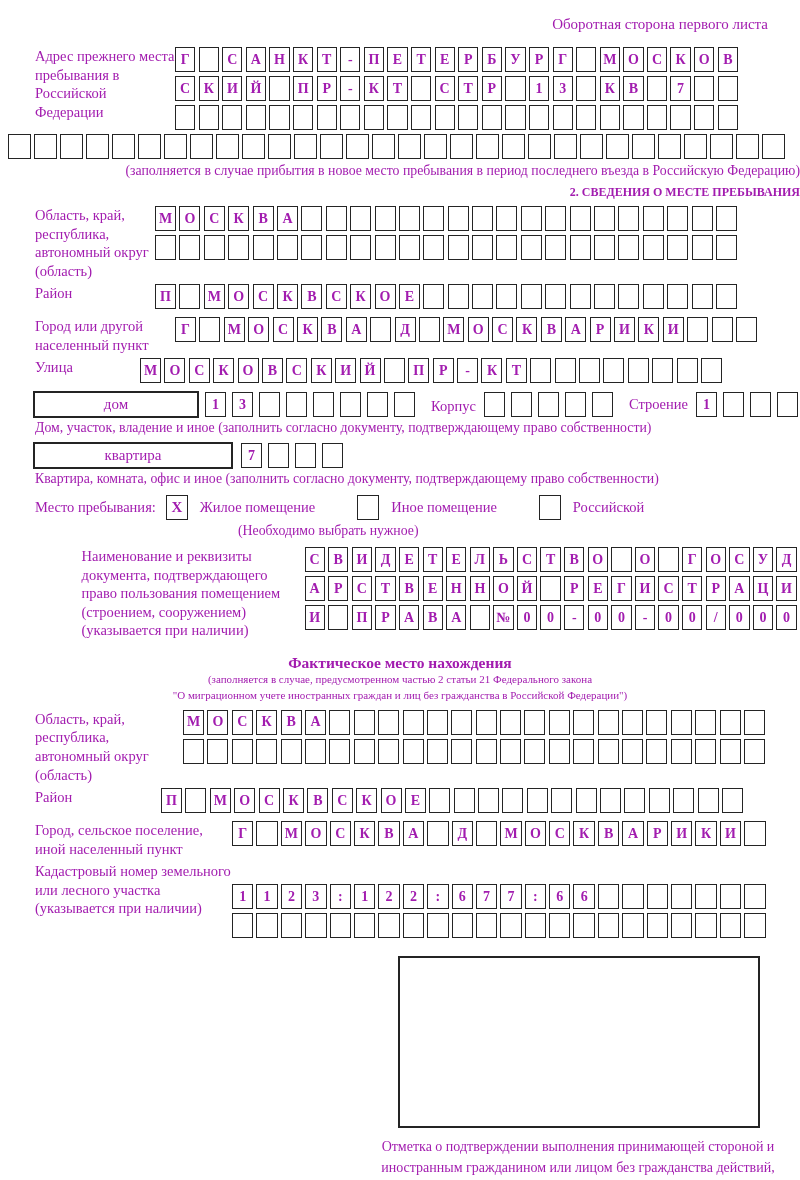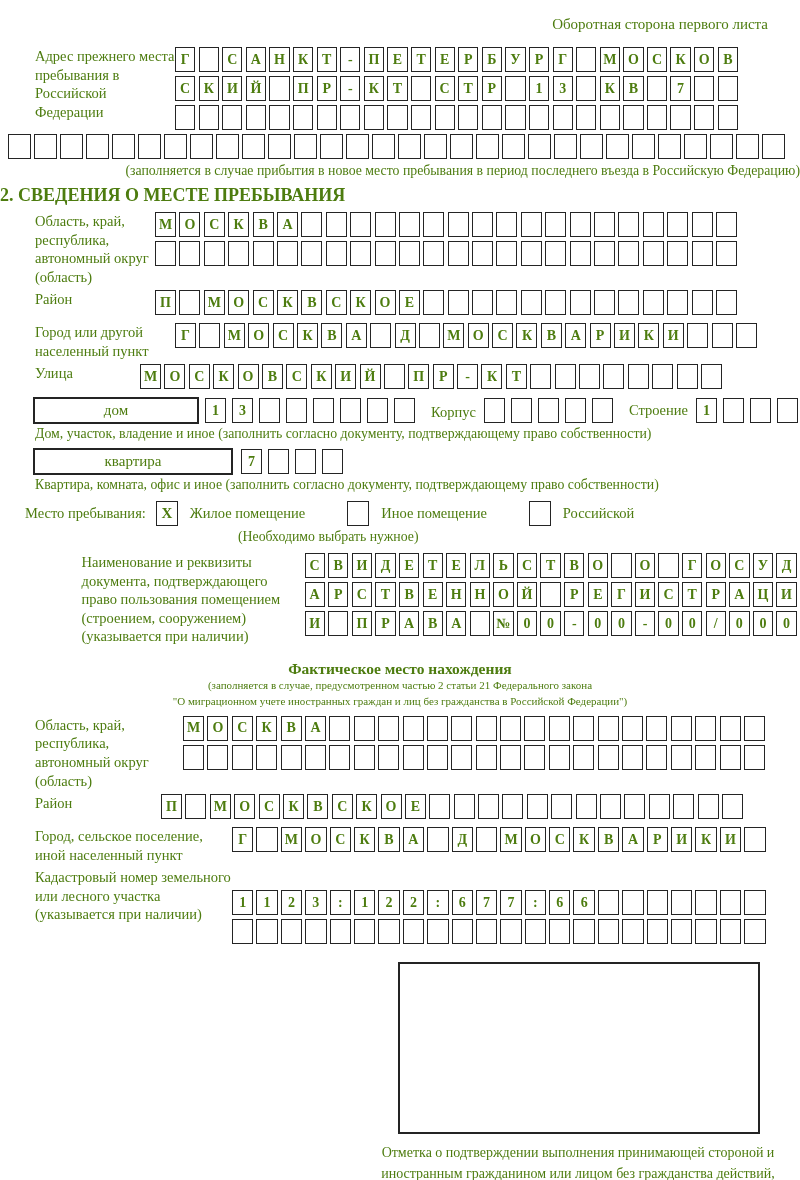--- a/index.html
+++ b/index.html
@@ -1,18 +1,18 @@
 <!DOCTYPE html>
 <html lang="ru"><head>
 <meta charset="utf-8">
 <style>
   * { box-sizing: border-box; margin: 0; padding: 0; }
   body { background: #fff; }
   .page {
-    width: 800px; height: 1180px; background: #fff; color: #4d7c0f;
+    width: 800px; height: 1180px; background: #fff; color: #a21caf;
     font-family: "Liberation Serif", "DejaVu Serif", serif;
     position: relative; overflow: hidden;
   }
   .header-note { text-align: right; padding: 16px 32px 0 0; font-size: 15px; }
 
   .frow { display: flex; align-items: flex-start; padding-left: 35px; margin-top: 4px; }
   .flabel { font-size: 14.5px; line-height: 1.28; flex-shrink: 0; }
 
   .boxes { display: flex; flex-wrap: nowrap; margin-bottom: 4px; }
   .boxes .bx {
@@ -22,21 +22,21 @@
   }
   .t .bx   { width: 20.3px; margin-right: 3.3px; }
   .w30 .bx { width: 23px;   margin-right: 3px; }
   .f22 .bx { width: 21.4px; margin-right: 3px; }
   .sp .bx  { margin-right: 6px; }
 
   .caption { font-size: 13.8px; }
   .caption.center { text-align: right; }
   .caption.left { padding-left: 35px; margin-top: 2px; }
 
-  .sect-heading { text-align: left; font-weight: bold; font-size: 18px; margin-top: 6px; }
+  .sect-heading { text-align: right; font-weight: bold; font-size: 12px; margin-top: 6px; }
 
   
   .lbl-prev { width: 140px; }
   .lbl-obl  { width: 120px; }
   .lbl-raion{ width: 120px; }
   .lbl-gorod{ width: 120px; }
   .lbl-ulica{ width: 105px; }
   .lbl-doc  { width: 223px; }
   .lbl-fobl { width: 148px; }
   .lbl-fraion{ width: 126px; }
@@ -45,21 +45,21 @@
   .indent20 { margin-left: 20px; }
 
   .widebox {
     border: 2px solid #242424; height: 27px; display: flex;
     align-items: center; justify-content: center; font-size: 15px; flex-shrink: 0;
   }
   .widebox.dom { width: 166px; }
   .widebox.kv  { width: 200px; }
   .inline-lbl { font-size: 14.5px; margin: 4px 8px 0 10px; white-space: nowrap; }
 
-  .mesto-row { display: flex; align-items: center; padding-left: 25px; margin-top: 8px; font-size: 14.5px; }
+  .mesto-row { display: flex; align-items: center; padding-left: 35px; margin-top: 8px; font-size: 14.5px; }
   .cb {
     width: 22px; height: 25px; border: 1.7px solid #242424; margin: 0 12px 0 10px;
     display: inline-flex; align-items: center; justify-content: center;
     font-weight: bold; font-size: 15px; flex-shrink: 0;
   }
   .cb.gap { margin-left: 42px; }
   .mesto-note { padding-left: 238px; font-size: 13.8px; margin-top: 3px; }
 
   .fact-heading { text-align: center; font-weight: bold; font-size: 15.5px; margin-top: 14px; }
   .fact-cap { text-align: center; font-size: 11px; line-height: 1.45; }

